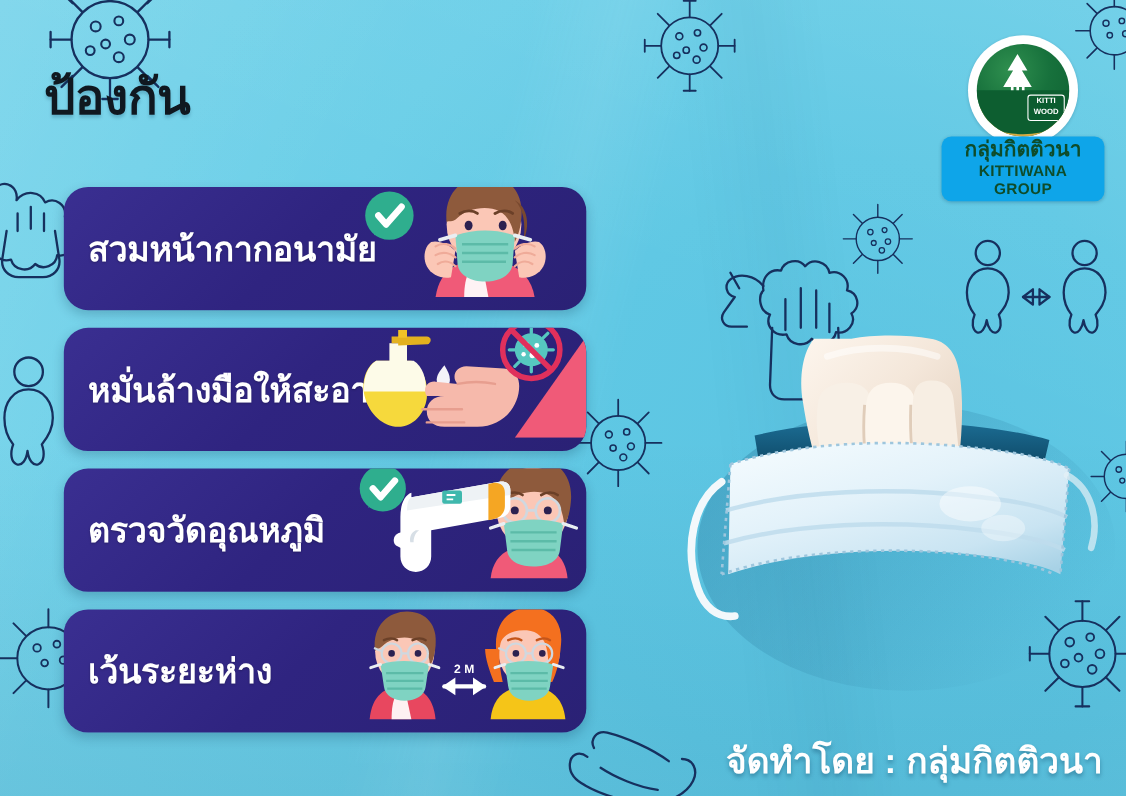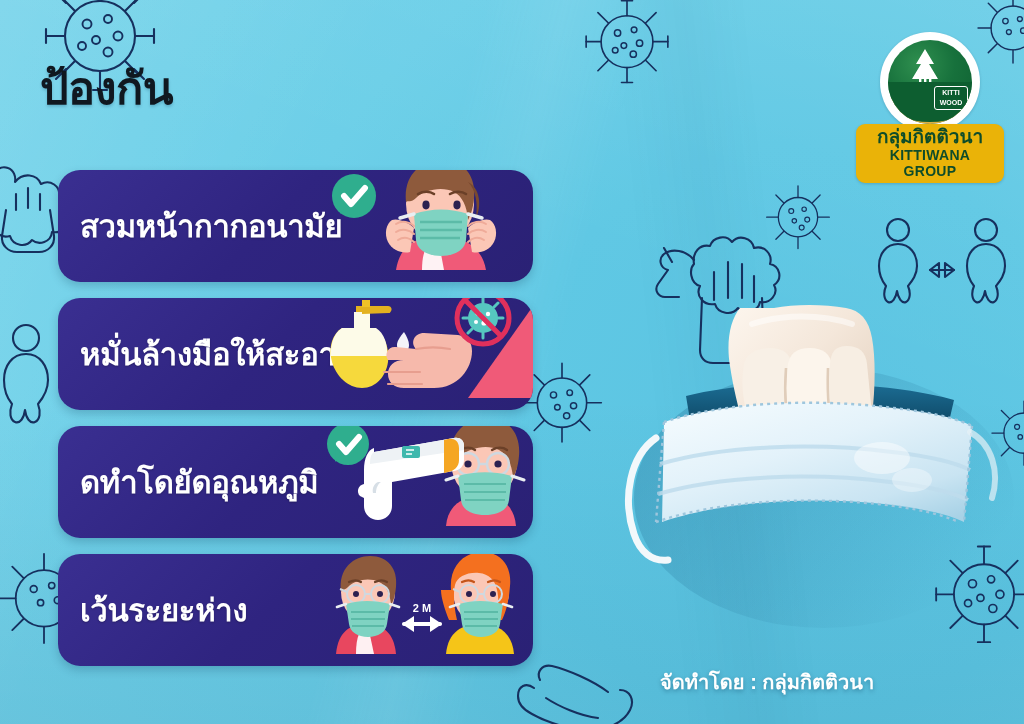--- a/index.html
+++ b/index.html
@@ -101,21 +101,21 @@
     width: 34px; height: 24px; border-radius: 3px;
     background: #0b5c2f; border: 1.5px solid #ffffff;
     color: #ffffff; font-size: 7px; font-weight: 700;
     line-height: 10px; text-align: center;
     padding-top: 1px;
     font-family: "Liberation Sans", sans-serif;
   }
   .logo-plate {
     position: absolute; left: 0; top: 92px;
     width: 148px;
-    background: #eab308; border-radius: 9px;
+    background: #0ea5e9; border-radius: 9px;
     padding: 3px 6px 4px;
     text-align: center;
     box-shadow: 0 1px 3px rgba(0,40,70,.2);
   }
   .logo-th { font-size: 19px; font-weight: 700; color: #0e4c2a; line-height: 1.05; }
   .logo-en { font-size: 14px; font-weight: 700; color: #0e4c2a; letter-spacing: .3px;
              font-family: "Liberation Sans", sans-serif; }
 
   
   .card {
@@ -145,21 +145,21 @@
   #card-2 { top: 298px; }
   #card-3 { top: 426px; }
   #card-4 { top: 554px; }
 
   
   #photo { position: absolute; left: 612px; top: 268px; width: 412px; height: 400px; }
 
   
   #footer {
     position: absolute; left: 660px; top: 666px;
-    color: #ffffff; font-size: 20px; font-weight: 700;
+    color: #ffffff; font-size: 32px; font-weight: 700;
     text-shadow: 0 2px 4px rgba(0,50,80,.35);
     white-space: nowrap;
   }
 </style>
 </head>
 <body>
 
 <div id="poster">
 
   <div class="bg-base"></div>
@@ -454,21 +454,21 @@
             <path d="M165 17 v-5 M165 47 v5 M150 32 h-5 M180 32 h5
                      M154 21 l-4 -4 M176 21 l4 -4 M154 43 l-4 4 M176 43 l4 4"></path>
           </g>
           <path d="M147 14 L183 50" stroke="#e0305c" stroke-width="5" stroke-linecap="round"></path>
         </g>
       </svg>
     </div>
   </div>
 
   <div class="card" id="card-3">
-    <div class="card-label">ดทำโดยัดอุณหภูมิ</div>
+    <div class="card-label">ตรวจวัดอุณหภูมิ</div>
     <div class="card-art">
       <svg width="215" height="112" viewBox="0 0 215 112">
 
         <g>
           <circle cx="30" cy="30" r="21" fill="#2fae8e"></circle>
           <path d="M18 34 l5 6 l-6 8 z" fill="#2fae8e"></path>
           <path d="M21 30 l7 8 l13 -15" stroke="#ffffff" stroke-width="6" fill="none" stroke-linecap="round" stroke-linejoin="round"></path>
         </g>
 
         <path d="M128 112 c2 -22 18 -30 36 -30 c18 0 32 8 34 30 z" fill="#f05a78"></path>

